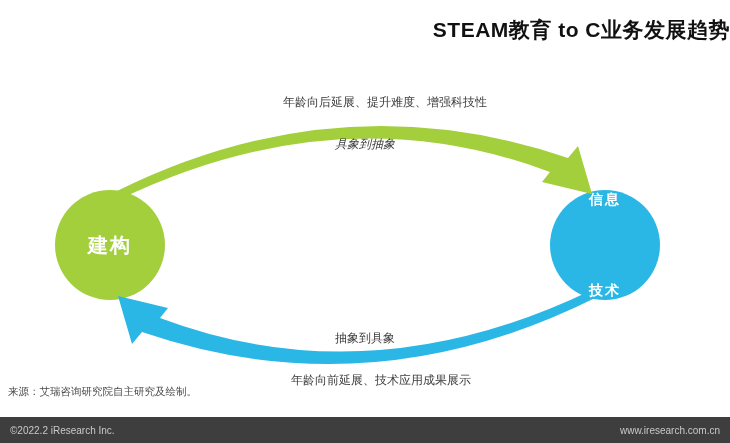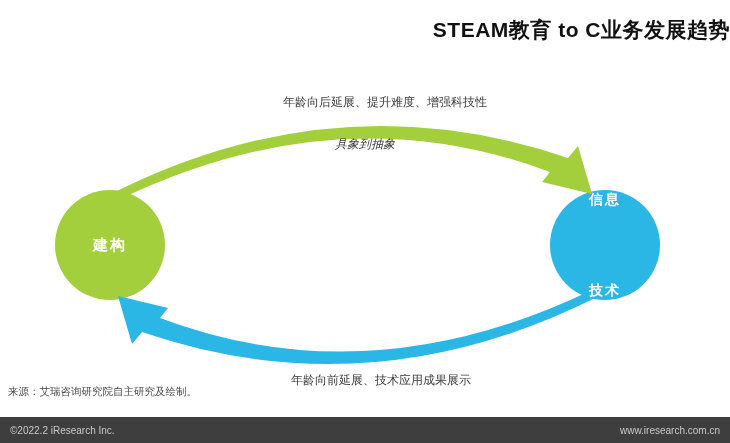--- a/index.html
+++ b/index.html
@@ -39,21 +39,21 @@
     position: absolute;
     display: flex;
     flex-direction: column;
     align-items: center;
     justify-content: center;
     color: #ffffff;
     font-weight: bold;
     text-align: center;
     pointer-events: none;
   }
-  .node-label.left  { left: 55px;  top: 190px; width: 110px; height: 110px; font-size: 15px; letter-spacing: 2px; }
+  .node-label.left  { left: 55px;  top: 190px; width: 110px; height: 110px; font-size: 20px; letter-spacing: 2px; }
   .node-label.right { left: 550px; top: 190px; width: 110px; height: 110px; font-size: 14px; line-height: 1.35; letter-spacing: 2px; justify-content: space-between; }
   .source {
     position: absolute;
     left: 8px;
     top: 385px;
     font-size: 10.5px;
     color: #4a4a4a;
   }
   .footer {
     position: absolute;
@@ -81,20 +81,21 @@
 
   <svg class="diagram" width="730" height="443" viewBox="0 0 730 443">
     <circle cx="110" cy="245" r="55" fill="#a3cf3d"></circle>
     <circle cx="605" cy="245" r="55" fill="#2bb7e5"></circle>
     <path d="M 115 192 Q 340 80 568 158 L 578 146 L 592 194 L 542 182 L 550 172 Q 340 93 118 200 Z" fill="#a3cf3d"></path>
     <path d="M 595 298 Q 370 410 142 332 L 132 344 L 118 296 L 168 308 L 160 318 Q 370 397 592 290 Z" fill="#2bb7e5"></path>
   </svg>
 
   <div class="note note-top">年龄向后延展、提升难度、增强科技性</div>
   <div class="note note-toplbl">具象到抽象</div>
+  <div class="note note-botlbl">抽象到具象</div>
   <div class="note note-bottom">年龄向前延展、技术应用成果展示</div>
 
   <div class="node-label left">
     <span>建构</span>
   </div>
   <div class="node-label right">
     <span>信息</span>
     <span>技术</span>
   </div>
 

